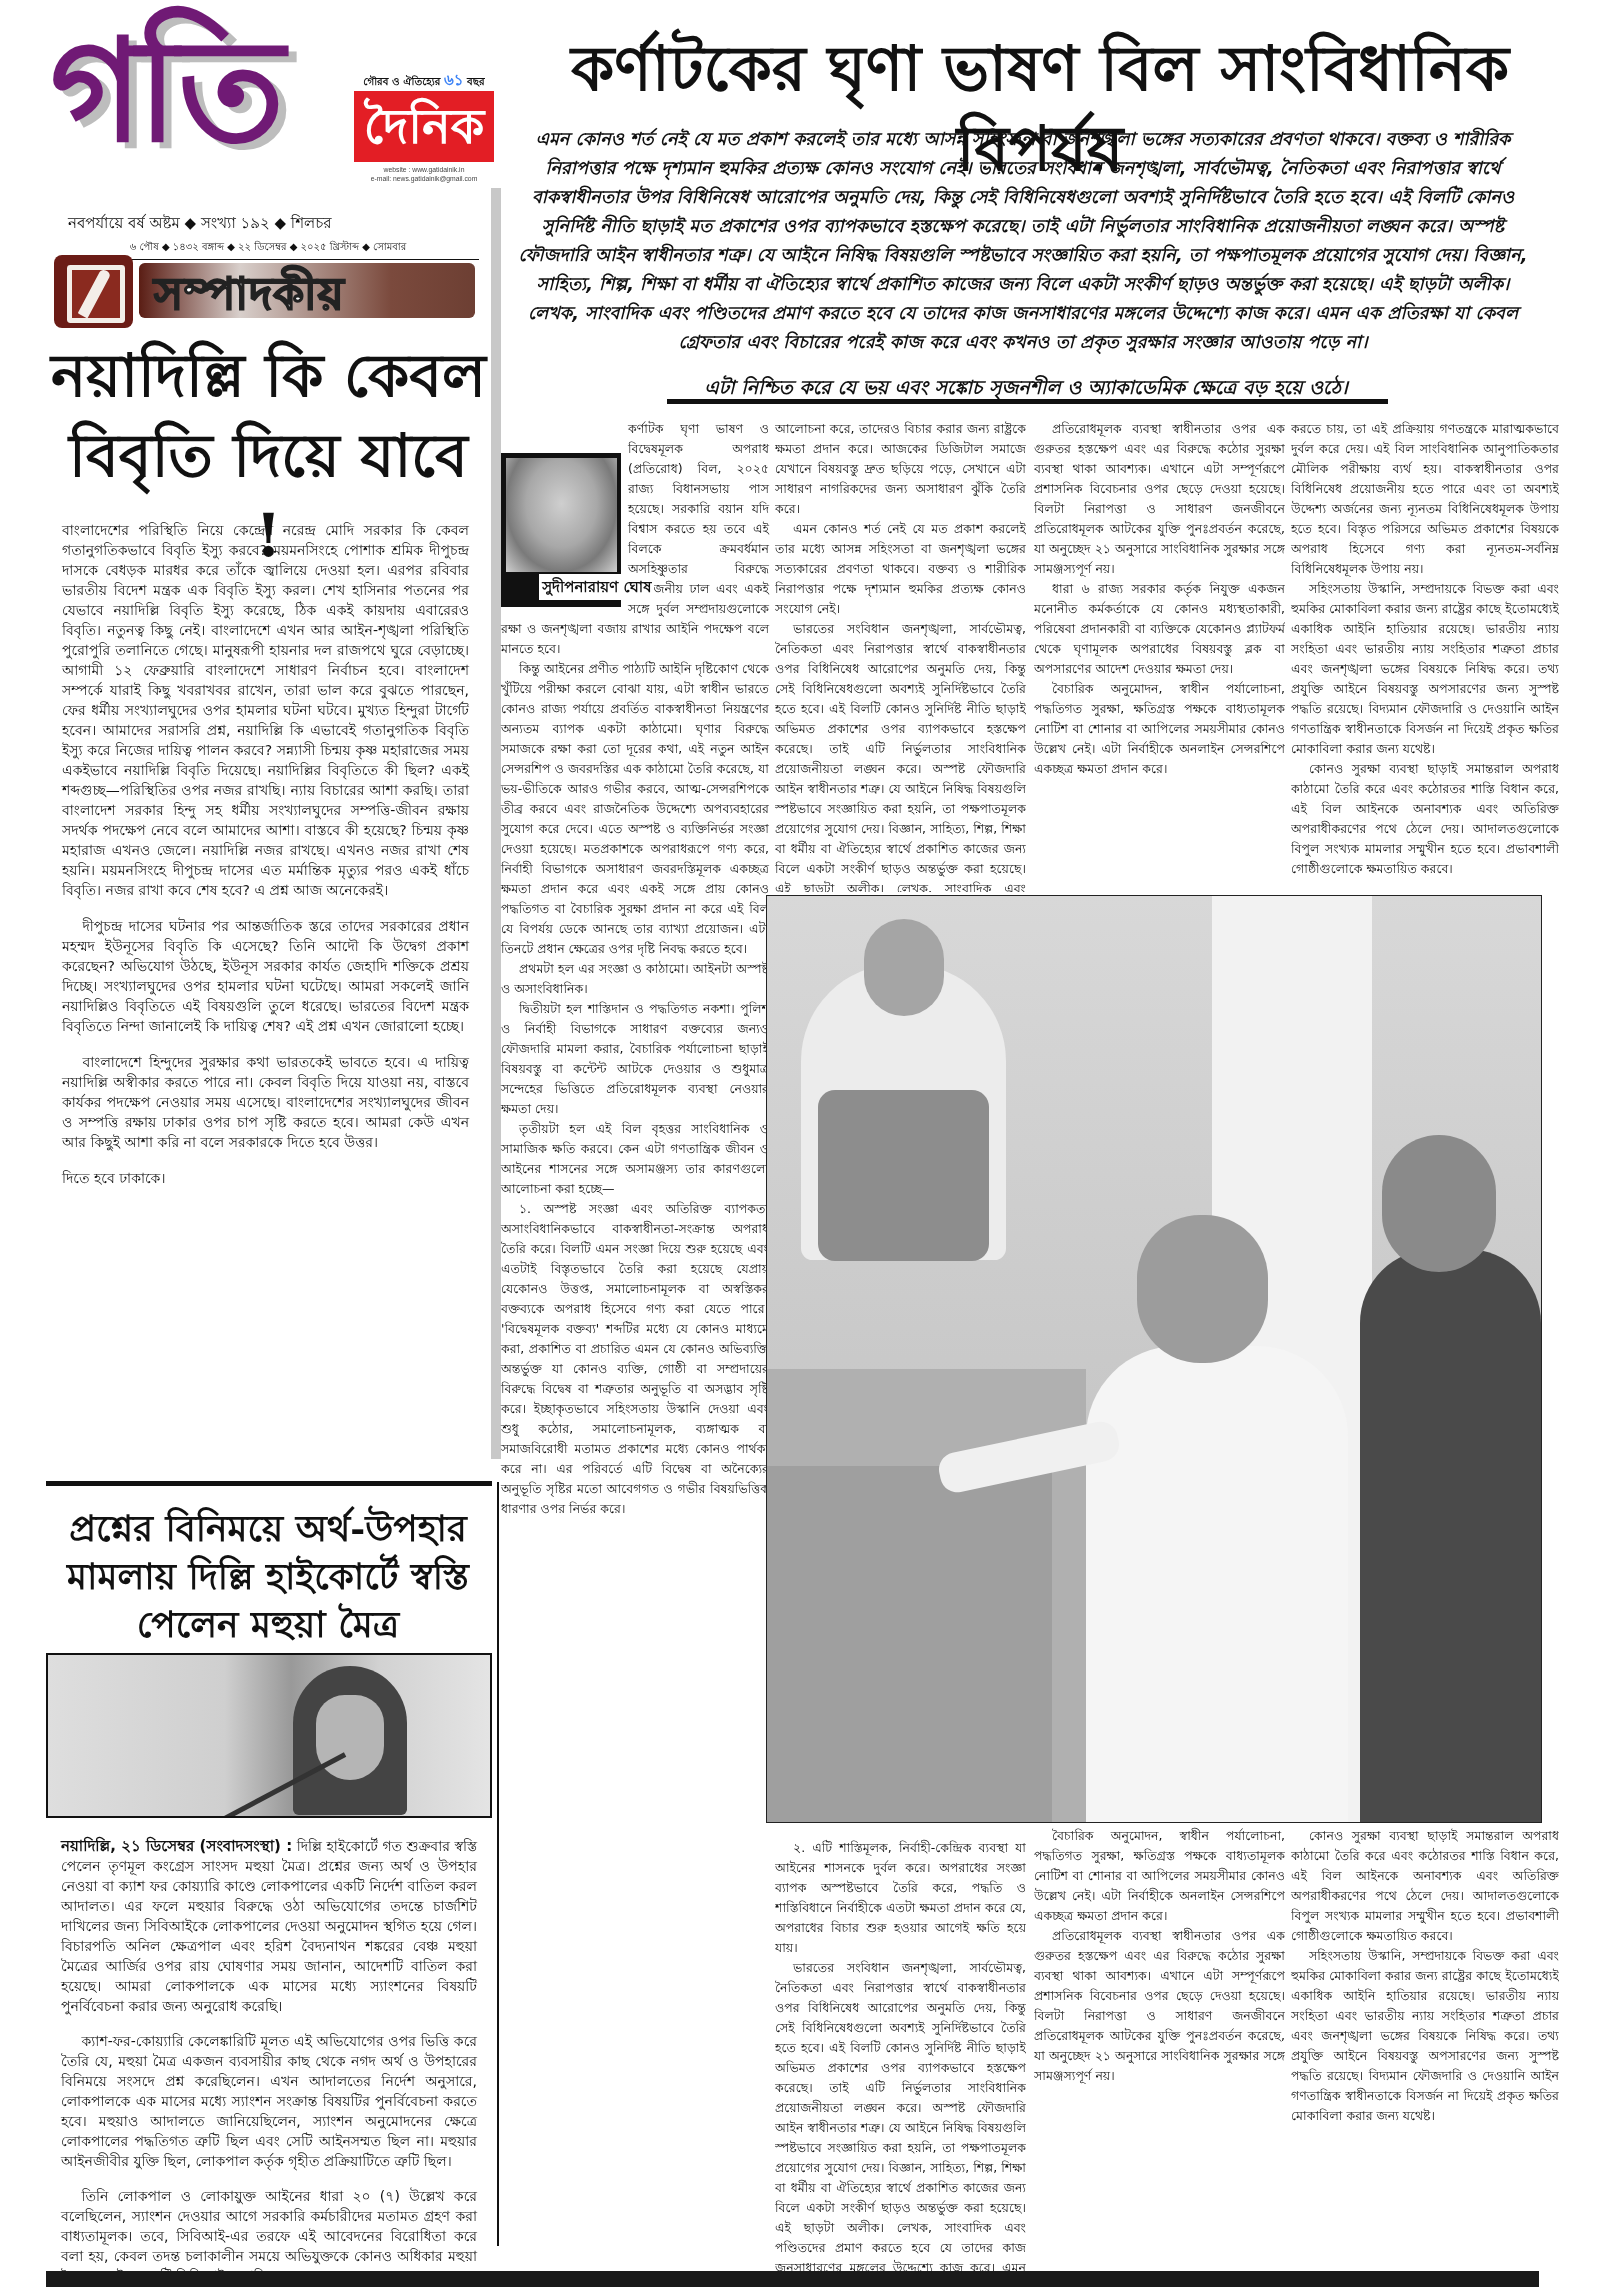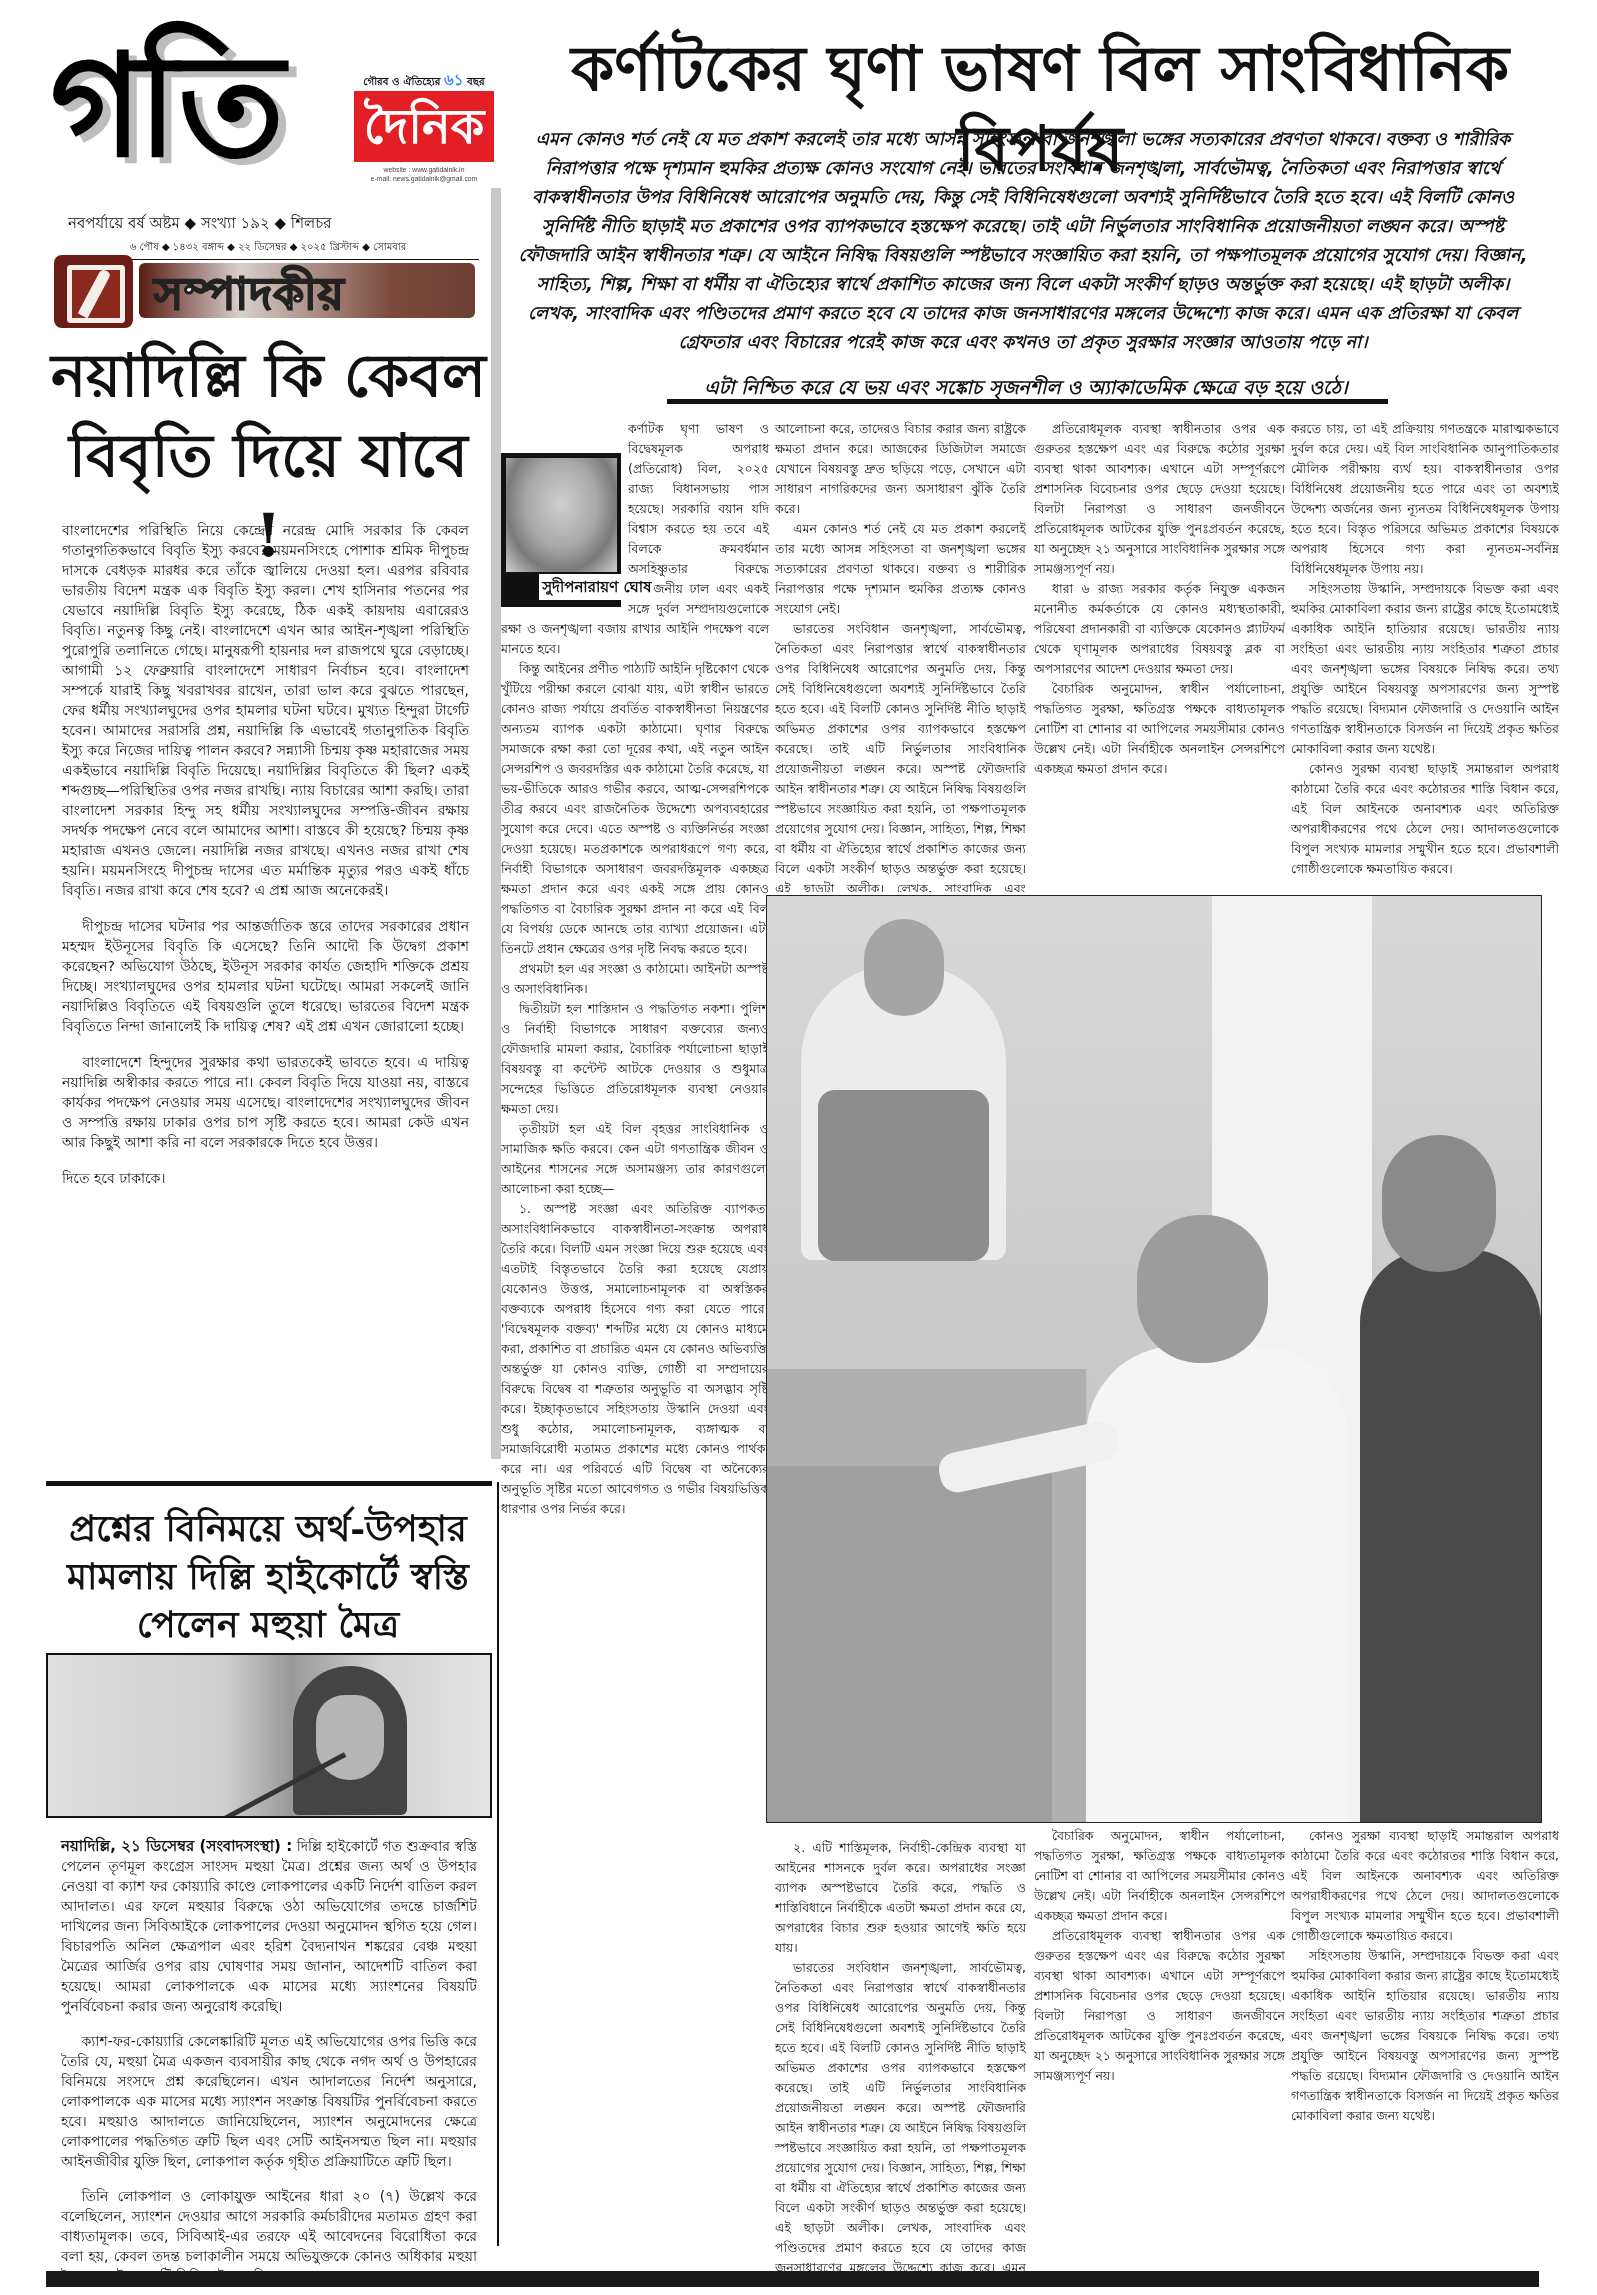--- a/index.html
+++ b/index.html
@@ -1,23 +1,23 @@
 <!DOCTYPE html>
 <html style="font-size:9px"><head>
 <meta charset="utf-8">
 <style>
   html, body { margin:0; padding:0; background:#fff; }
   body { width:1597px; height:2295px; position:relative; overflow:hidden;
          font-family:"DejaVu Sans", sans-serif; color:#111; }
   .abs { position:absolute; }
 
   
-  .logo { left:50px; top:23px; width:296px; height:165px; font-family:"DejaVu Sans",sans-serif;
+  .logo { left:50px; top:8px; width:296px; height:165px; font-family:"DejaVu Sans",sans-serif;
           font-weight:900; font-size:142px; line-height:165px; letter-spacing:-5.7px;
-          text-shadow:8px 5.7px 0 #bdbdbd; color:#000000; }
+          text-shadow:8px 5.7px 0 #bdbdbd; color:#701a75; }
   .tagline { left:353px; top:68px; width:142px; font-size:10.3px; text-align:center; font-weight:bold; }
   .tagline .num { color:#3b82f6; font-size:15px;text-align:center; }
   .dainik-box { left:354px; top:91px; width:140px; height:71px; background:#e31e25; color:#fff;
                 font-size:48px; font-weight:bold; text-align:center; line-height:71px; }
   .web { left:350px; top:165px; width:148px; font-size:6.8px; text-align:center; color:#444;
          font-family:"Liberation Sans",sans-serif; line-height:9px; }
   .issue-line1 { left:68px; top:211px; width:399px; text-align:left; font-size:15px; }
   .issue-line2 { left:57px; top:239px; width:422px; text-align:center; font-size:10px;
                  border-bottom:1.7px solid #111; padding-bottom:3.4px; }
 

